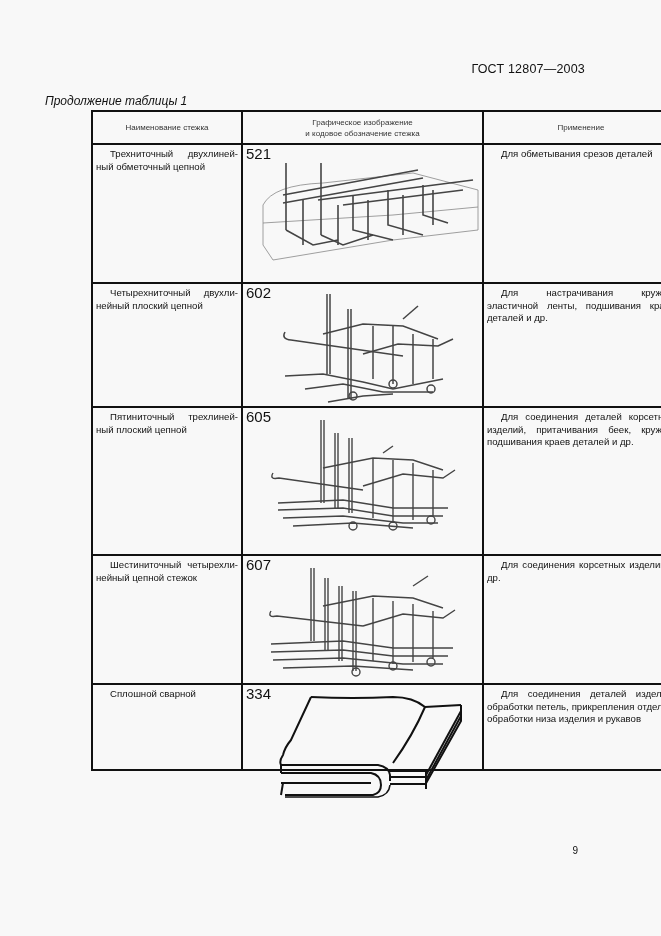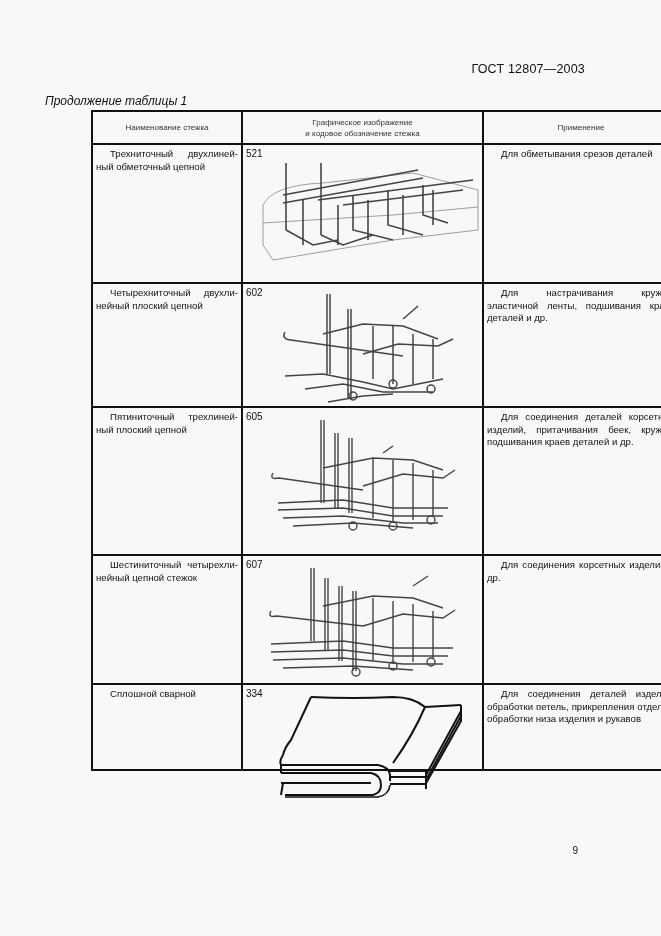--- a/index.html
+++ b/index.html
@@ -47,21 +47,21 @@
     }
     .name-cell, .use-cell {
       padding: 3px 3px 0 3px !important;
       text-align: justify;
       text-indent: 14px;
       border-radius: 12px;
     }
     .code-cell { position: relative; }
     .code-num {
       position: absolute; left: 3px; top: 3px;
-      font-size: 10px;
+      font-size: 15px;
     }
     .drawing { position: absolute; left: 0; top: 0; }
     .page-number {
       position: absolute; right: 83px; top: 845px;
       font-size: 10px;
     }
   </style>
 </head>
 <body>
 

